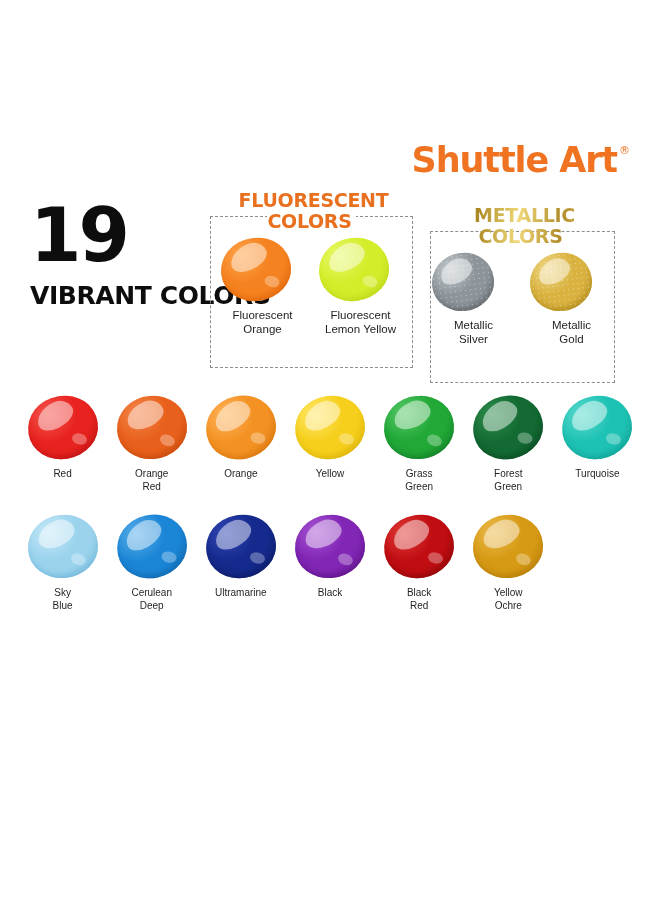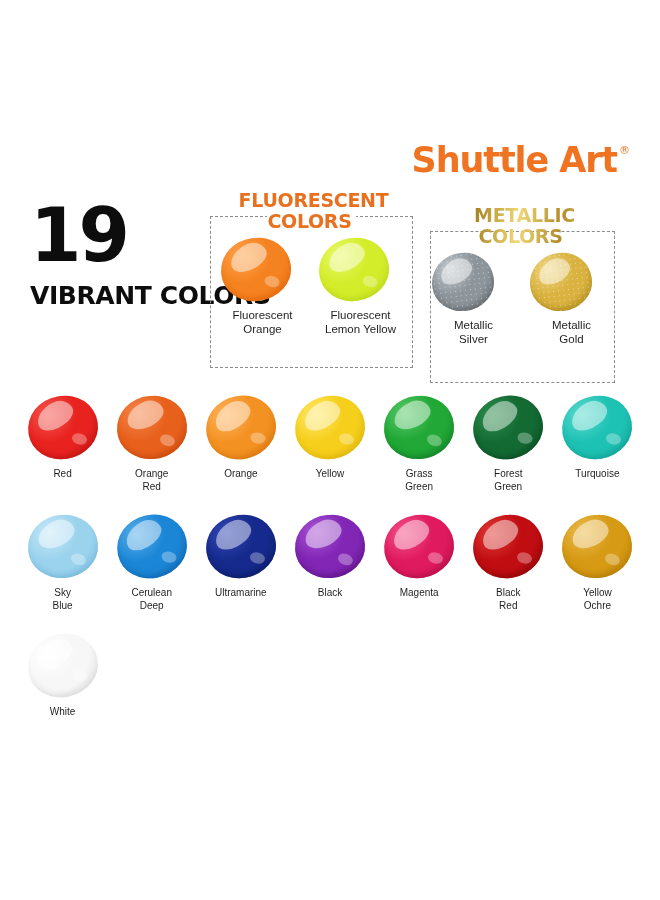--- a/index.html
+++ b/index.html
@@ -372,49 +372,31 @@
       <div class="blob">
         <div class="blob-shape" style="transform: rotate(-4deg); background: radial-gradient(at 32% 26%, rgb(169, 85, 212) 0%, rgb(129, 38, 181) 42%, rgb(129, 38, 181) 62%, rgb(95, 20, 136) 100%); box-shadow: rgb(95, 20, 136) 0px -5px 7px -3px inset;">
           <div class="blob-gloss"></div>
           <div class="blob-gloss-small"></div>
         </div>
       </div>
       <div class="swatch-label">Black</div>
     </div>
     <div class="swatch-cell">
       <div class="blob">
-        <div class="blob-shape" style="transform: rotate(-9deg); background: radial-gradient(at 32% 26%, rgb(242, 81, 137) 0%, rgb(224, 26, 95) 42%, rgb(224, 26, 95) 62%, rgb(179, 15, 72) 100%); box-shadow: rgb(179, 15, 72) 0px -5px 7px -3px inset;">
-          <div class="blob-gloss"></div>
-          <div class="blob-gloss-small"></div>
-        </div>
-      </div>
-      <div class="swatch-label">Magenta</div>
-    </div>
-    <div class="swatch-cell">
-      <div class="blob">
         <div class="blob-shape" style="transform: rotate(-9deg); background: radial-gradient(at 32% 26%, rgb(224, 59, 54) 0%, rgb(192, 13, 18) 42%, rgb(192, 13, 18) 62%, rgb(142, 6, 9) 100%); box-shadow: rgb(142, 6, 9) 0px -5px 7px -3px inset;">
           <div class="blob-gloss"></div>
           <div class="blob-gloss-small"></div>
         </div>
       </div>
       <div class="swatch-label">Black
 Red</div>
     </div>
     <div class="swatch-cell">
       <div class="blob">
         <div class="blob-shape" style="transform: rotate(-4deg); background: radial-gradient(at 32% 26%, rgb(236, 187, 77) 0%, rgb(214, 154, 20) 42%, rgb(214, 154, 20) 62%, rgb(180, 124, 8) 100%); box-shadow: rgb(180, 124, 8) 0px -5px 7px -3px inset;">
           <div class="blob-gloss"></div>
           <div class="blob-gloss-small"></div>
         </div>
       </div>
       <div class="swatch-label">Yellow
 Ochre</div>
     </div>
-    <div class="swatch-cell">
-      <div class="blob">
-        <div class="blob-shape" style="transform: rotate(-12deg); background: radial-gradient(at 32% 26%, rgb(255, 255, 255) 0%, rgb(247, 247, 247) 42%, rgb(247, 247, 247) 62%, rgb(216, 216, 216) 100%); box-shadow: rgb(216, 216, 216) 0px -5px 7px -3px inset;">
-          <div class="blob-gloss"></div>
-          <div class="blob-gloss-small"></div>
-        </div>
-      </div>
-      <div class="swatch-label">White</div>
-    </div>
   </div>
 
 </body></html>

